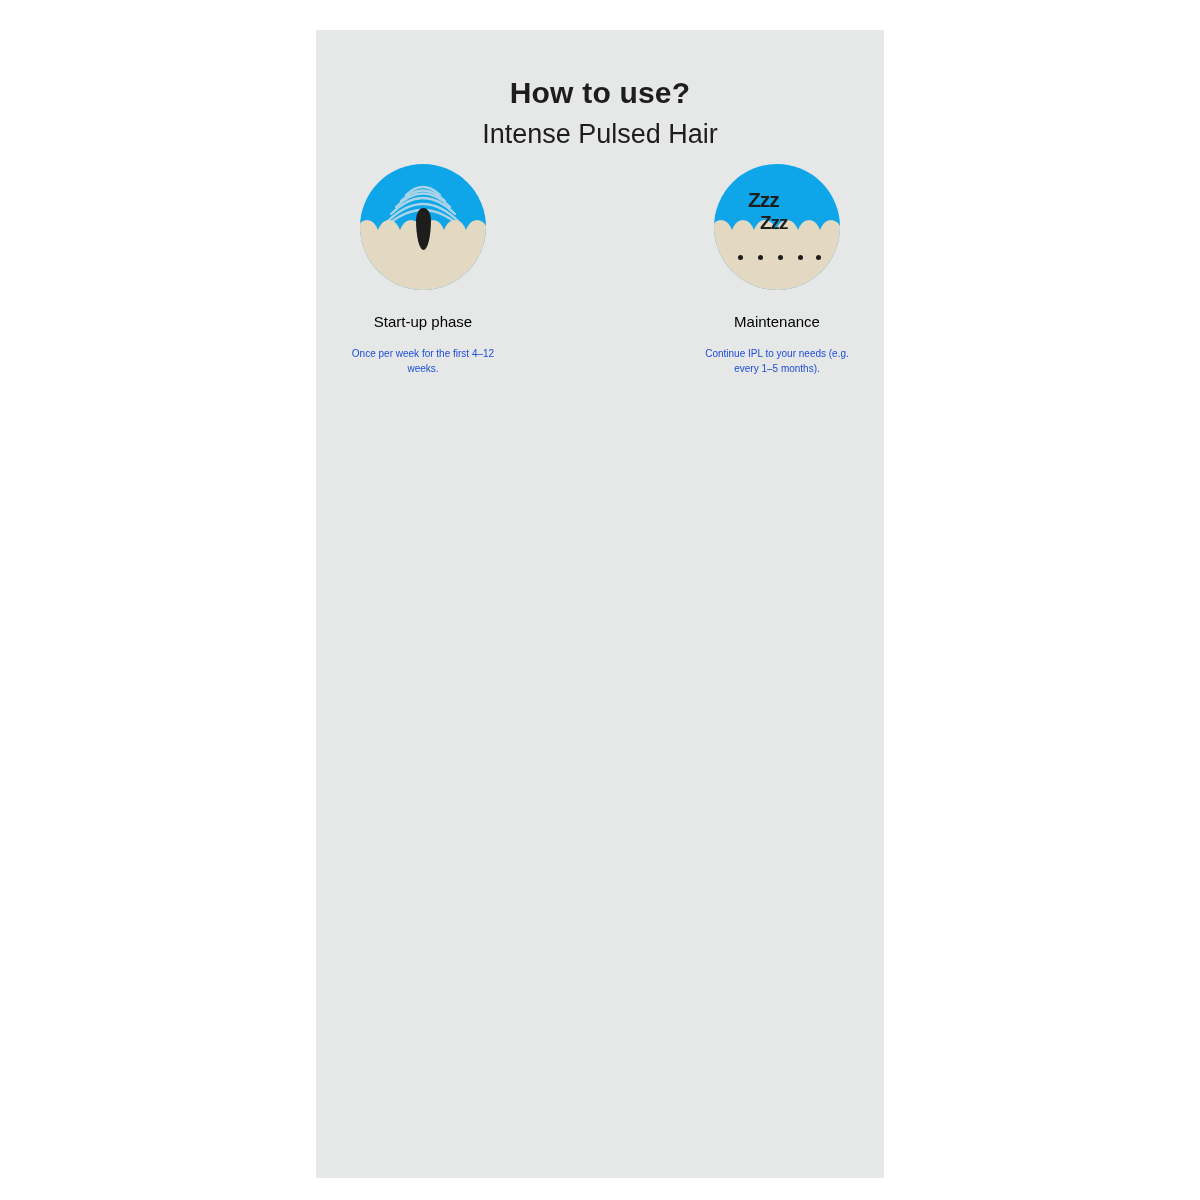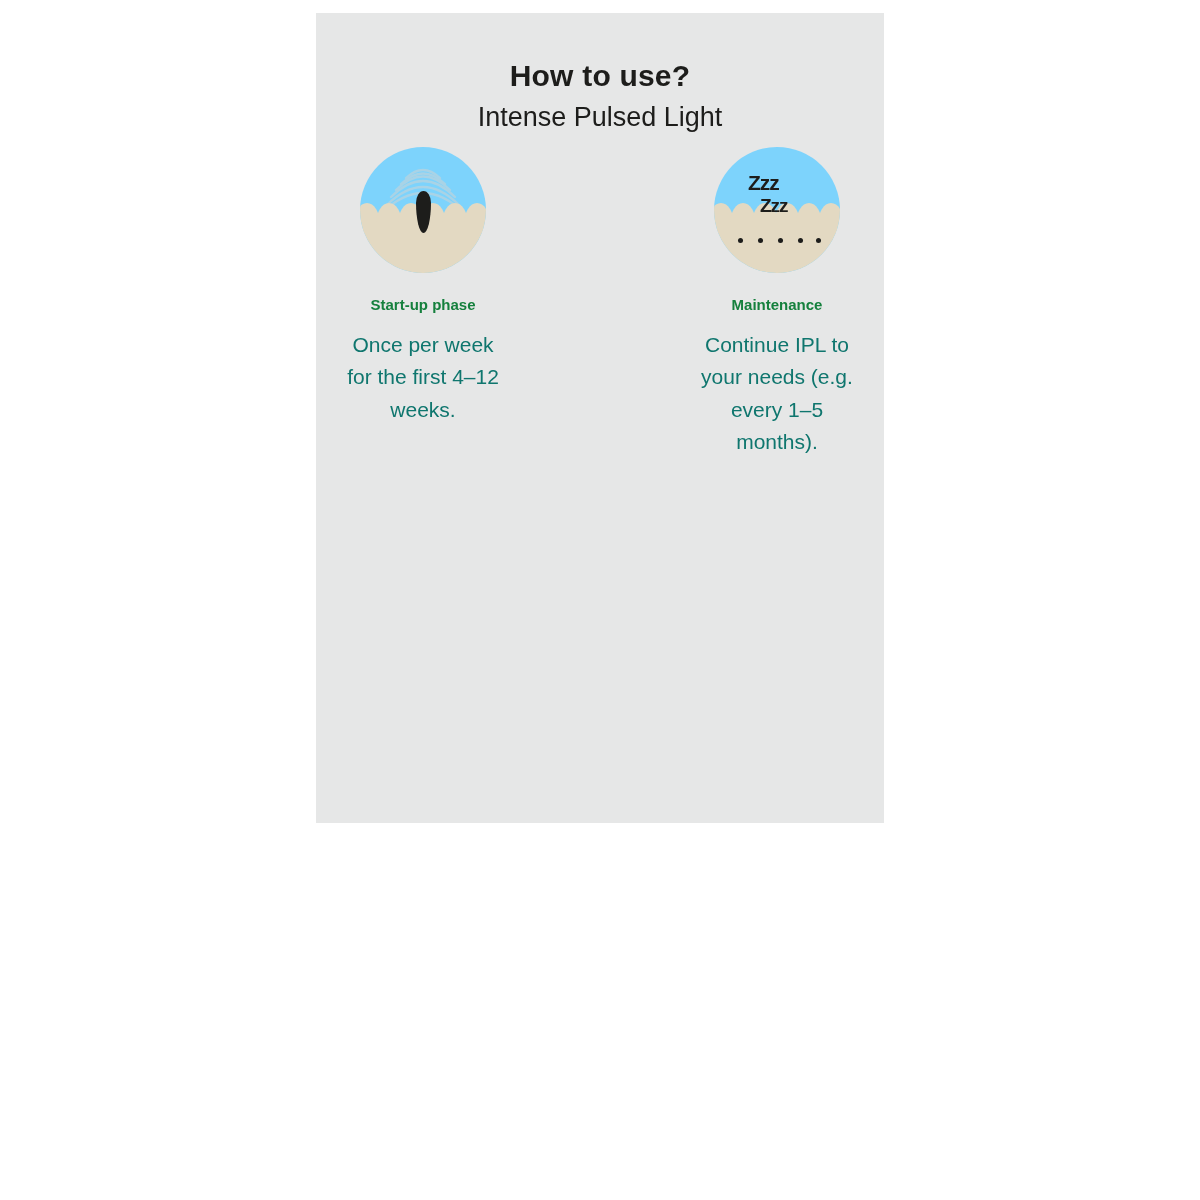--- a/index.html
+++ b/index.html
@@ -13,23 +13,23 @@
   #canvas {
     position: relative;
     width: 1200px;
     height: 1200px;
     background: #ffffff;
     overflow: hidden;
   }
   #panel {
     position: absolute;
     left: 316px;
-    top: 13px;
+    top: 30px;
     width: 568px;
-    height: 810px;
+    height: 1148px;
     background: #e6e7e7;
   }
   #heading {
     position: absolute;
     left: 0;
     top: 45px;
     width: 568px;
     text-align: center;
   }
   #heading .title {
@@ -59,37 +59,37 @@
   .step {
     width: 170px;
     display: flex;
     flex-direction: column;
     align-items: center;
   }
   .icon-circle {
     width: 126px;
     height: 126px;
     border-radius: 50%;
-    background: #7dd3fc;
+    background: #0ea5e9;
     position: relative;
     overflow: hidden;
   }
   .step-label {
     margin-top: 22px;
     font-size: 15px;
-    font-weight: bold;
-    color: #15803d;
+    font-weight: normal;
+    color: #000000;
     text-align: center;
     line-height: 1.3;
   }
   .step-desc {
     margin-top: 14px;
-    font-size: 21px;
+    font-size: 10px;
     font-weight: normal;
-    color: #0f766e;
+    color: #1d4ed8;
     text-align: center;
     line-height: 1.55;
   }
   
   .skin {
     position: absolute;
     left: 0;
     bottom: 0;
     width: 126px;
     height: 50px;
@@ -149,21 +149,21 @@
 </style>
 </head>
 <body>
 
 <div id="canvas">
 
   <div id="panel">
 
     <div id="heading">
       <div class="title">How to use?</div>
-      <div class="subtitle">Intense Pulsed Light</div>
+      <div class="subtitle">Intense Pulsed Hair</div>
     </div>
 
     <div id="steps">
 
       <div class="step">
         <div class="icon-circle">
           <svg class="waves" viewBox="0 0 126 126">
             <g fill="none" stroke="#a9d3e6" stroke-width="2.4" stroke-linecap="round">
               <path d="M22,66 Q63,26 104,66"></path>
               <path d="M27,58 Q63,22 99,58"></path>

